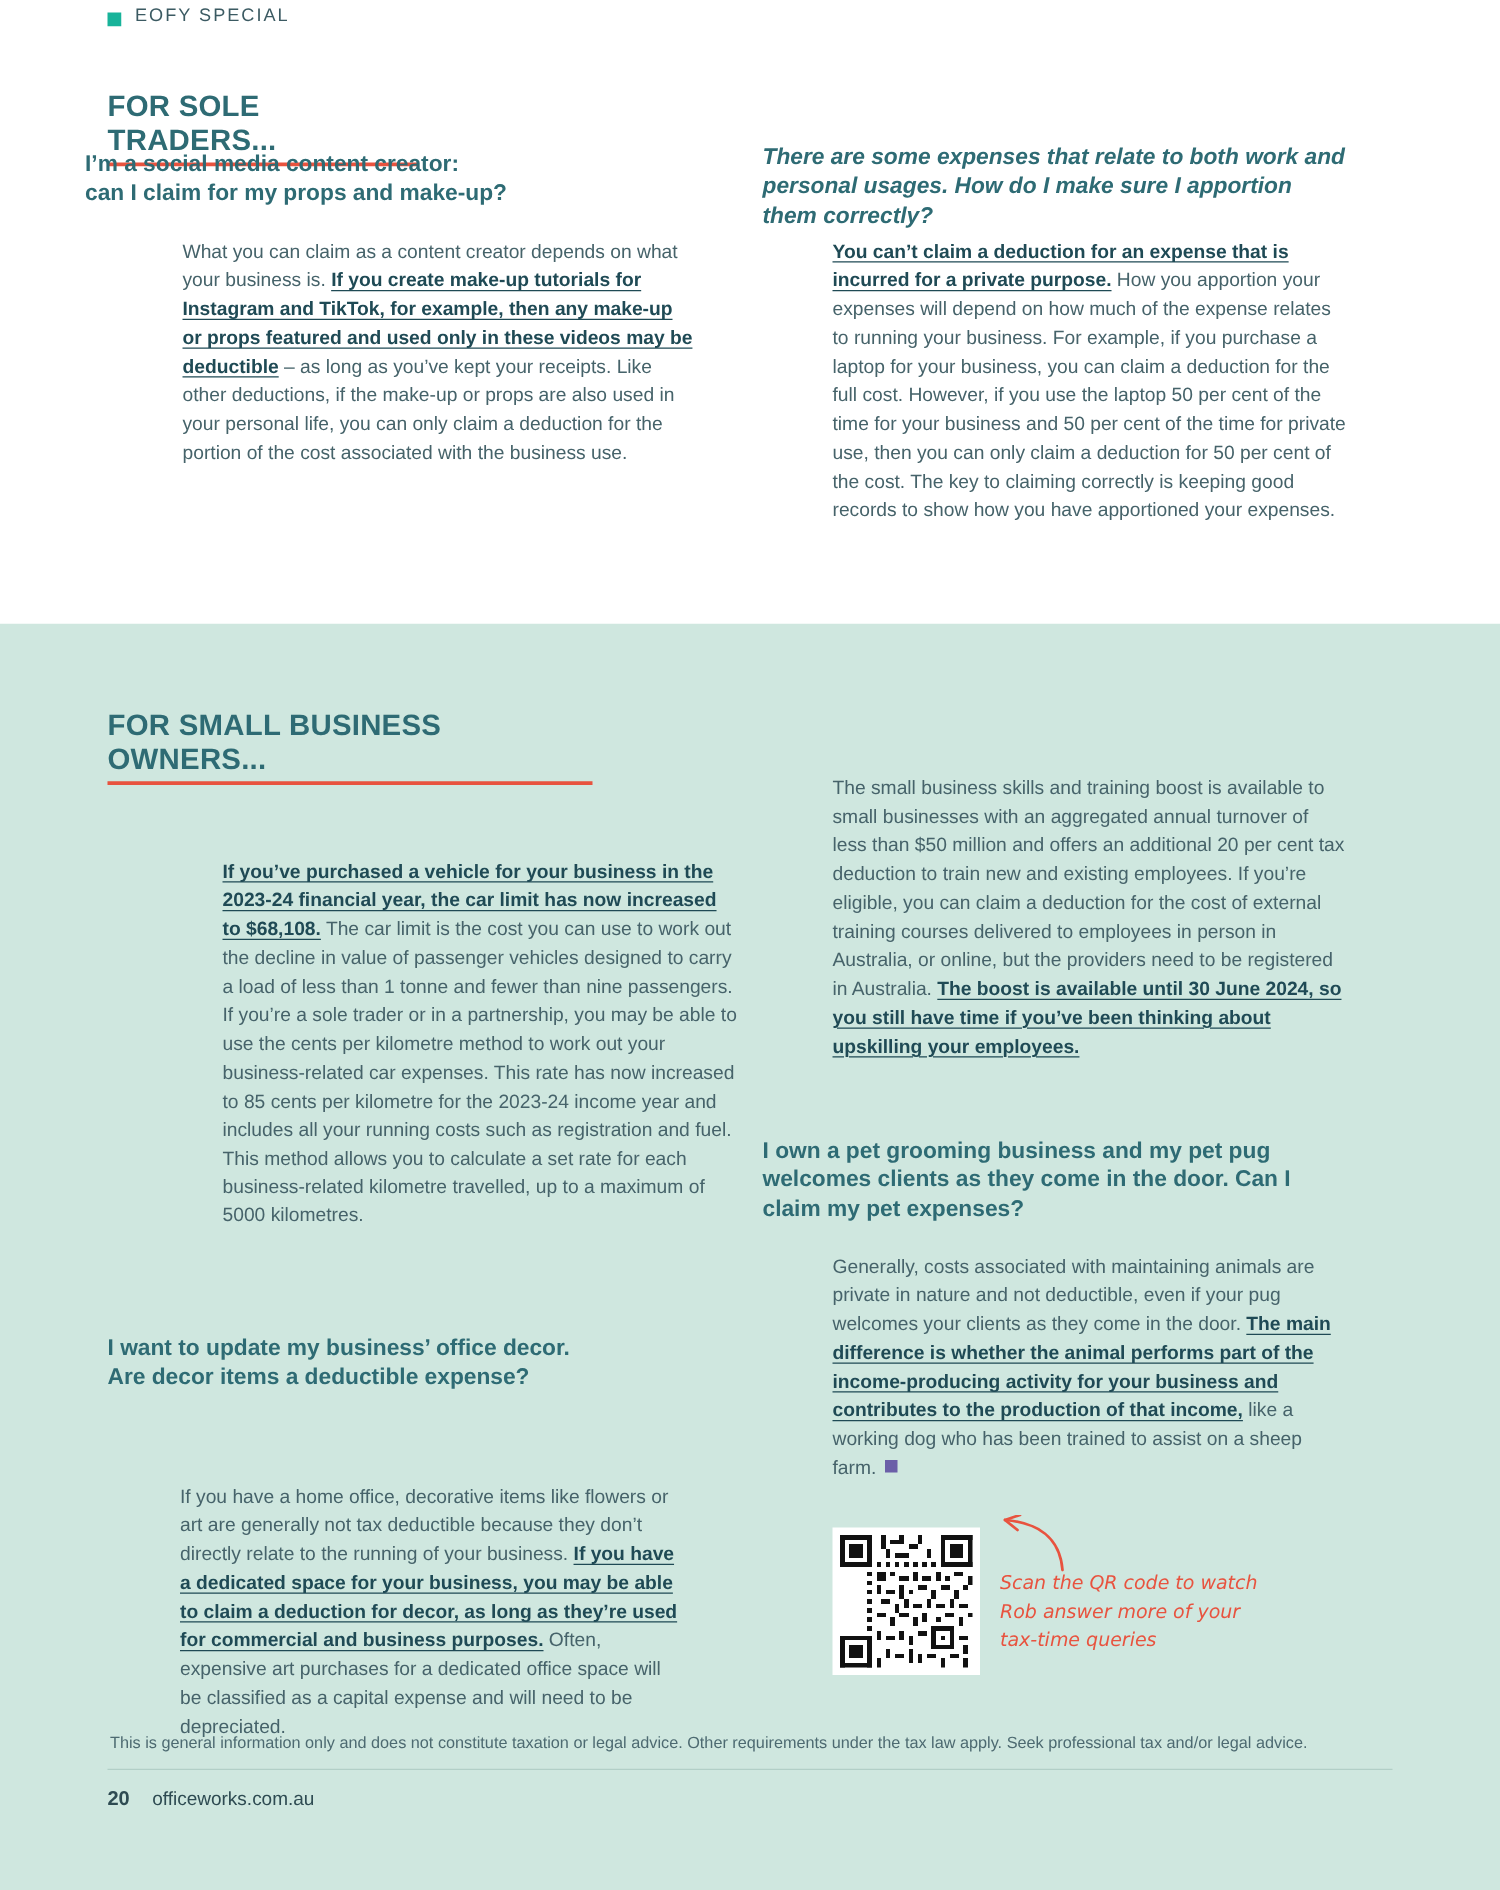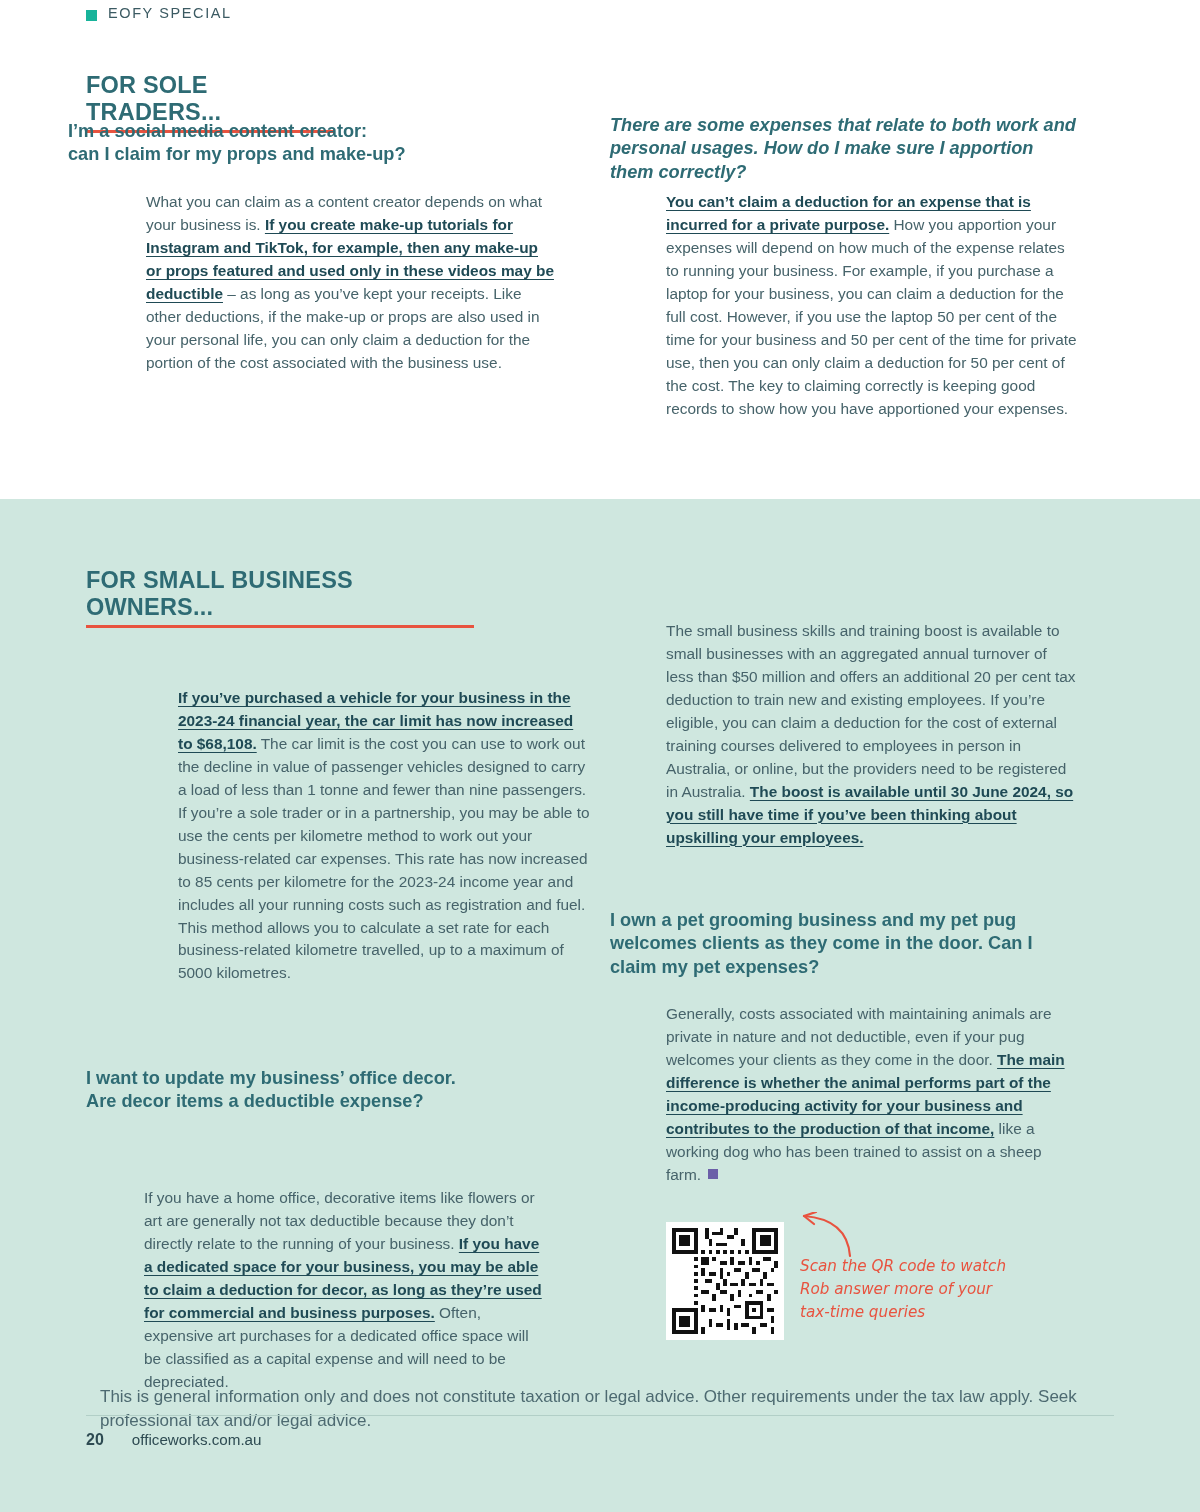--- a/index.html
+++ b/index.html
@@ -131,41 +131,41 @@
   .end-square {
     display: inline-block;
     width: 10px; height: 10px;
     background: #6b5fa8;
     margin-left: 7px;
     vertical-align: 1px;
   }
 
   .disclaimer {
     position: absolute;
-    left: 100px; top: 1385px;
+    left: 88px; top: 1385px;
     width: 1024px;
-    font-size: 17px;
+    font-size: 13px;
     color: #4d6a71;
     line-height: 1.4;
   }
 
   .hr-bottom {
     position: absolute;
     left: 86px; top: 1415px;
     width: 1028px;
     height: 1px;
     background: #b2cfc7;
   }
 
   .footer {
     position: absolute;
     left: 86px; top: 1431px;
     display: flex;
     align-items: baseline;
-    gap: 28px;
+    gap: 18px;
   }
   .footer .pg {
     font-size: 16px;
     font-weight: bold;
     color: #2e4b52;
   }
   .footer .site {
     font-size: 15.2px;
     color: #2e4b52;
   }

